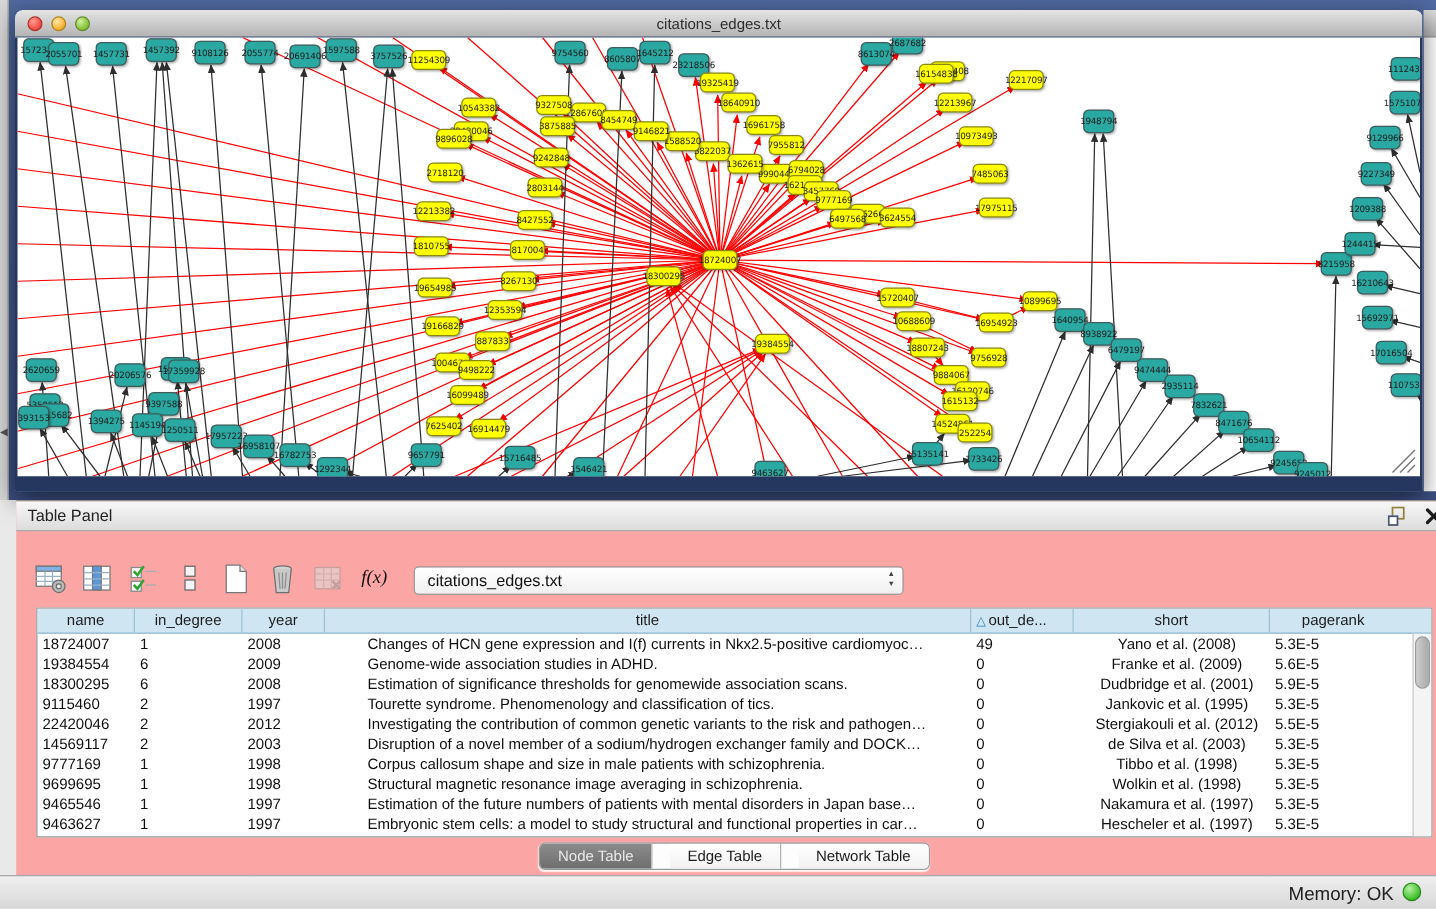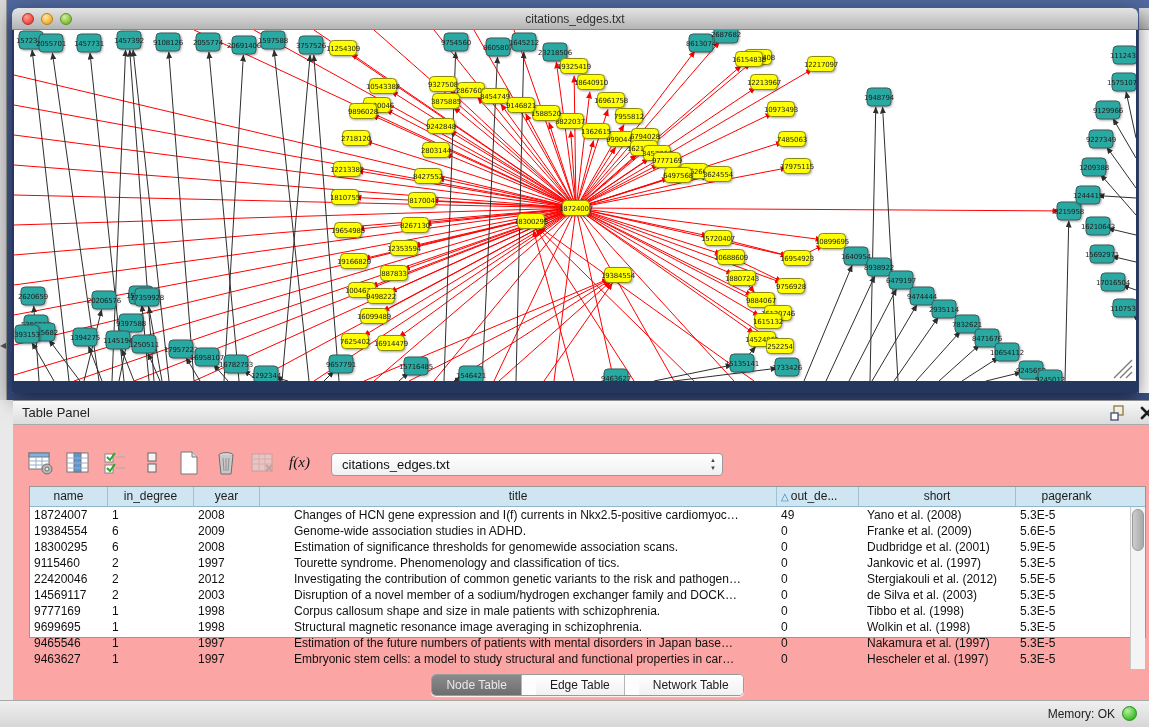--- a/index.html
+++ b/index.html
@@ -39,46 +39,46 @@
 
   .toolbar { position:absolute; left:14px; top:44px; height:32px; display:flex; align-items:flex-end; gap:10px; }
   .tb-btn { width:27px; height:27px; display:flex; align-items:center; justify-content:center; }
   .fx { font-family:"Liberation Serif",serif; font-style:italic; font-size:15px; color:#111; }
   .select-box { position:relative; margin-left:8px; width:392px; height:23px; background:linear-gradient(180deg,#ffffff,#f0f0f0);
     border:1px solid #9b9b9b; border-radius:4px; box-shadow:inset 0 1px 1px rgba(255,255,255,.8); }
   .select-box .val { font-size:13px; color:#111; line-height:21px; padding-left:10px; }
   .select-box .arrows { position:absolute; right:6px; top:3px; display:flex; flex-direction:column; gap:1px; }
   .select-box .arrows span { font-size:6px; line-height:7px; color:#444; }
 
-  .table-wrap { position:absolute; left:16px; top:86px; width:1117px; height:152px; background:#fff; border:1px solid #979797; }
+  .table-wrap { position:absolute; left:16px; top:86px; width:1117px; height:184px; background:#fff; border:1px solid #979797; }
   .thead { display:flex; height:20px; background:#cfe5f2; border-bottom:1px solid #8fb8cc; }
   .th { font-size:12px; color:#1c1c1c; text-align:center; line-height:19px; border-right:1px solid #9dc2d4; overflow:hidden; white-space:nowrap; }
   .th:nth-child(1){width:78px;} .th:nth-child(2){width:86px;text-align:center;} .th:nth-child(3){width:66px;}
   .th:nth-child(4){width:517px;} .th:nth-child(5){width:82px; text-align:left; padding-left:4px;}
   .th:nth-child(6){width:157px;} .th:nth-child(7){width:101px; border-right:none;}
   .sort-tri { color:#2c7fb8; font-size:10px; margin-right:2px; }
   .tbody { position:relative; }
   .tr { display:flex; height:16px; }
   .td { font-size:12px; color:#101010; line-height:16px; padding-left:4px; overflow:hidden; white-space:nowrap; }
   .td:nth-child(1){width:78px;} .td:nth-child(2){width:86px;} .td:nth-child(3){width:66px;}
   .td:nth-child(4){width:517px; padding-left:34px;} .td:nth-child(5){width:82px;}
-  .td:nth-child(6){width:157px; padding-left:8px;} .td:nth-child(7){width:101px;}
+  .td:nth-child(6){width:157px; padding-left:8px;text-align:center;} .td:nth-child(7){width:101px;}
   .vscroll { position:absolute; right:0; top:20px; width:15px; height:162px; background:#f4f4f4; border-left:1px solid #c9c9c9; }
   .vthumb { position:absolute; left:1px; top:2px; width:12px; height:42px; border-radius:7px;
     background:linear-gradient(90deg,#cdcdcd,#a8a8a8); border:1px solid #9a9a9a; }
 
   .tabs { position:absolute; left:0; top:274px; width:100%; display:flex; justify-content:center; }
   .seg { display:flex; border:1px solid #9a9a9a; border-radius:5px; overflow:hidden; background:#fdfdfd; box-shadow:0 1px 1px rgba(255,255,255,.9);gap:14px; }
   .seg-btn { font-size:12px; padding:3px 14px; color:#1c1c1c; border-right:1px solid #b5b5b5; background:linear-gradient(180deg,#ffffff,#f1f1f1); }
   .seg-btn:last-child { border-right:none; }
   .seg-btn.sel { background:linear-gradient(180deg,#8b8b8b,#6e6e6e); color:#e9e9e9; }
 
   .statusbar { position:absolute; left:0; top:700px; width:1149px; height:27px;
     background:linear-gradient(180deg,#efefef,#d7d7d7); border-top:1px solid #a8a8a8; }
-  .mem { position:absolute; right:34px; top:6px; font-size:12px; color:#222; }
+  .mem { position:absolute; right:34px; top:6px; font-size:15px; color:#222; }
   .mem-dot { position:absolute; right:12px; top:5px; width:15px; height:15px; border-radius:50%;
     background:radial-gradient(circle at 35% 30%,#b7f0a2,#46c433 65%,#2e9a22); border:1px solid #2a8a1e; }
 
   svg.ic { display:block; }
 </style>
 </head>
 <body>
 
 <div class="net-desktop">
   <div class="left-strip">
@@ -638,21 +638,21 @@
           <div class="td">0</div>
           <div class="td">Dudbridge et al. (2001)</div>
           <div class="td">5.9E-5</div>
         </div>
         <div class="tr">
           <div class="td">9115460</div>
           <div class="td">2</div>
           <div class="td">1997</div>
           <div class="td">Tourette syndrome. Phenomenology and classification of tics.</div>
           <div class="td">0</div>
-          <div class="td">Jankovic et al. (1997)</div>
+          <div class="td">Jankovic et al. (1995)</div>
           <div class="td">5.3E-5</div>
         </div>
         <div class="tr">
           <div class="td">22420046</div>
           <div class="td">2</div>
           <div class="td">2012</div>
           <div class="td">Investigating the contribution of common genetic variants to the risk and pathogen…</div>
           <div class="td">0</div>
           <div class="td">Stergiakouli et al. (2012)</div>
           <div class="td">5.5E-5</div>

